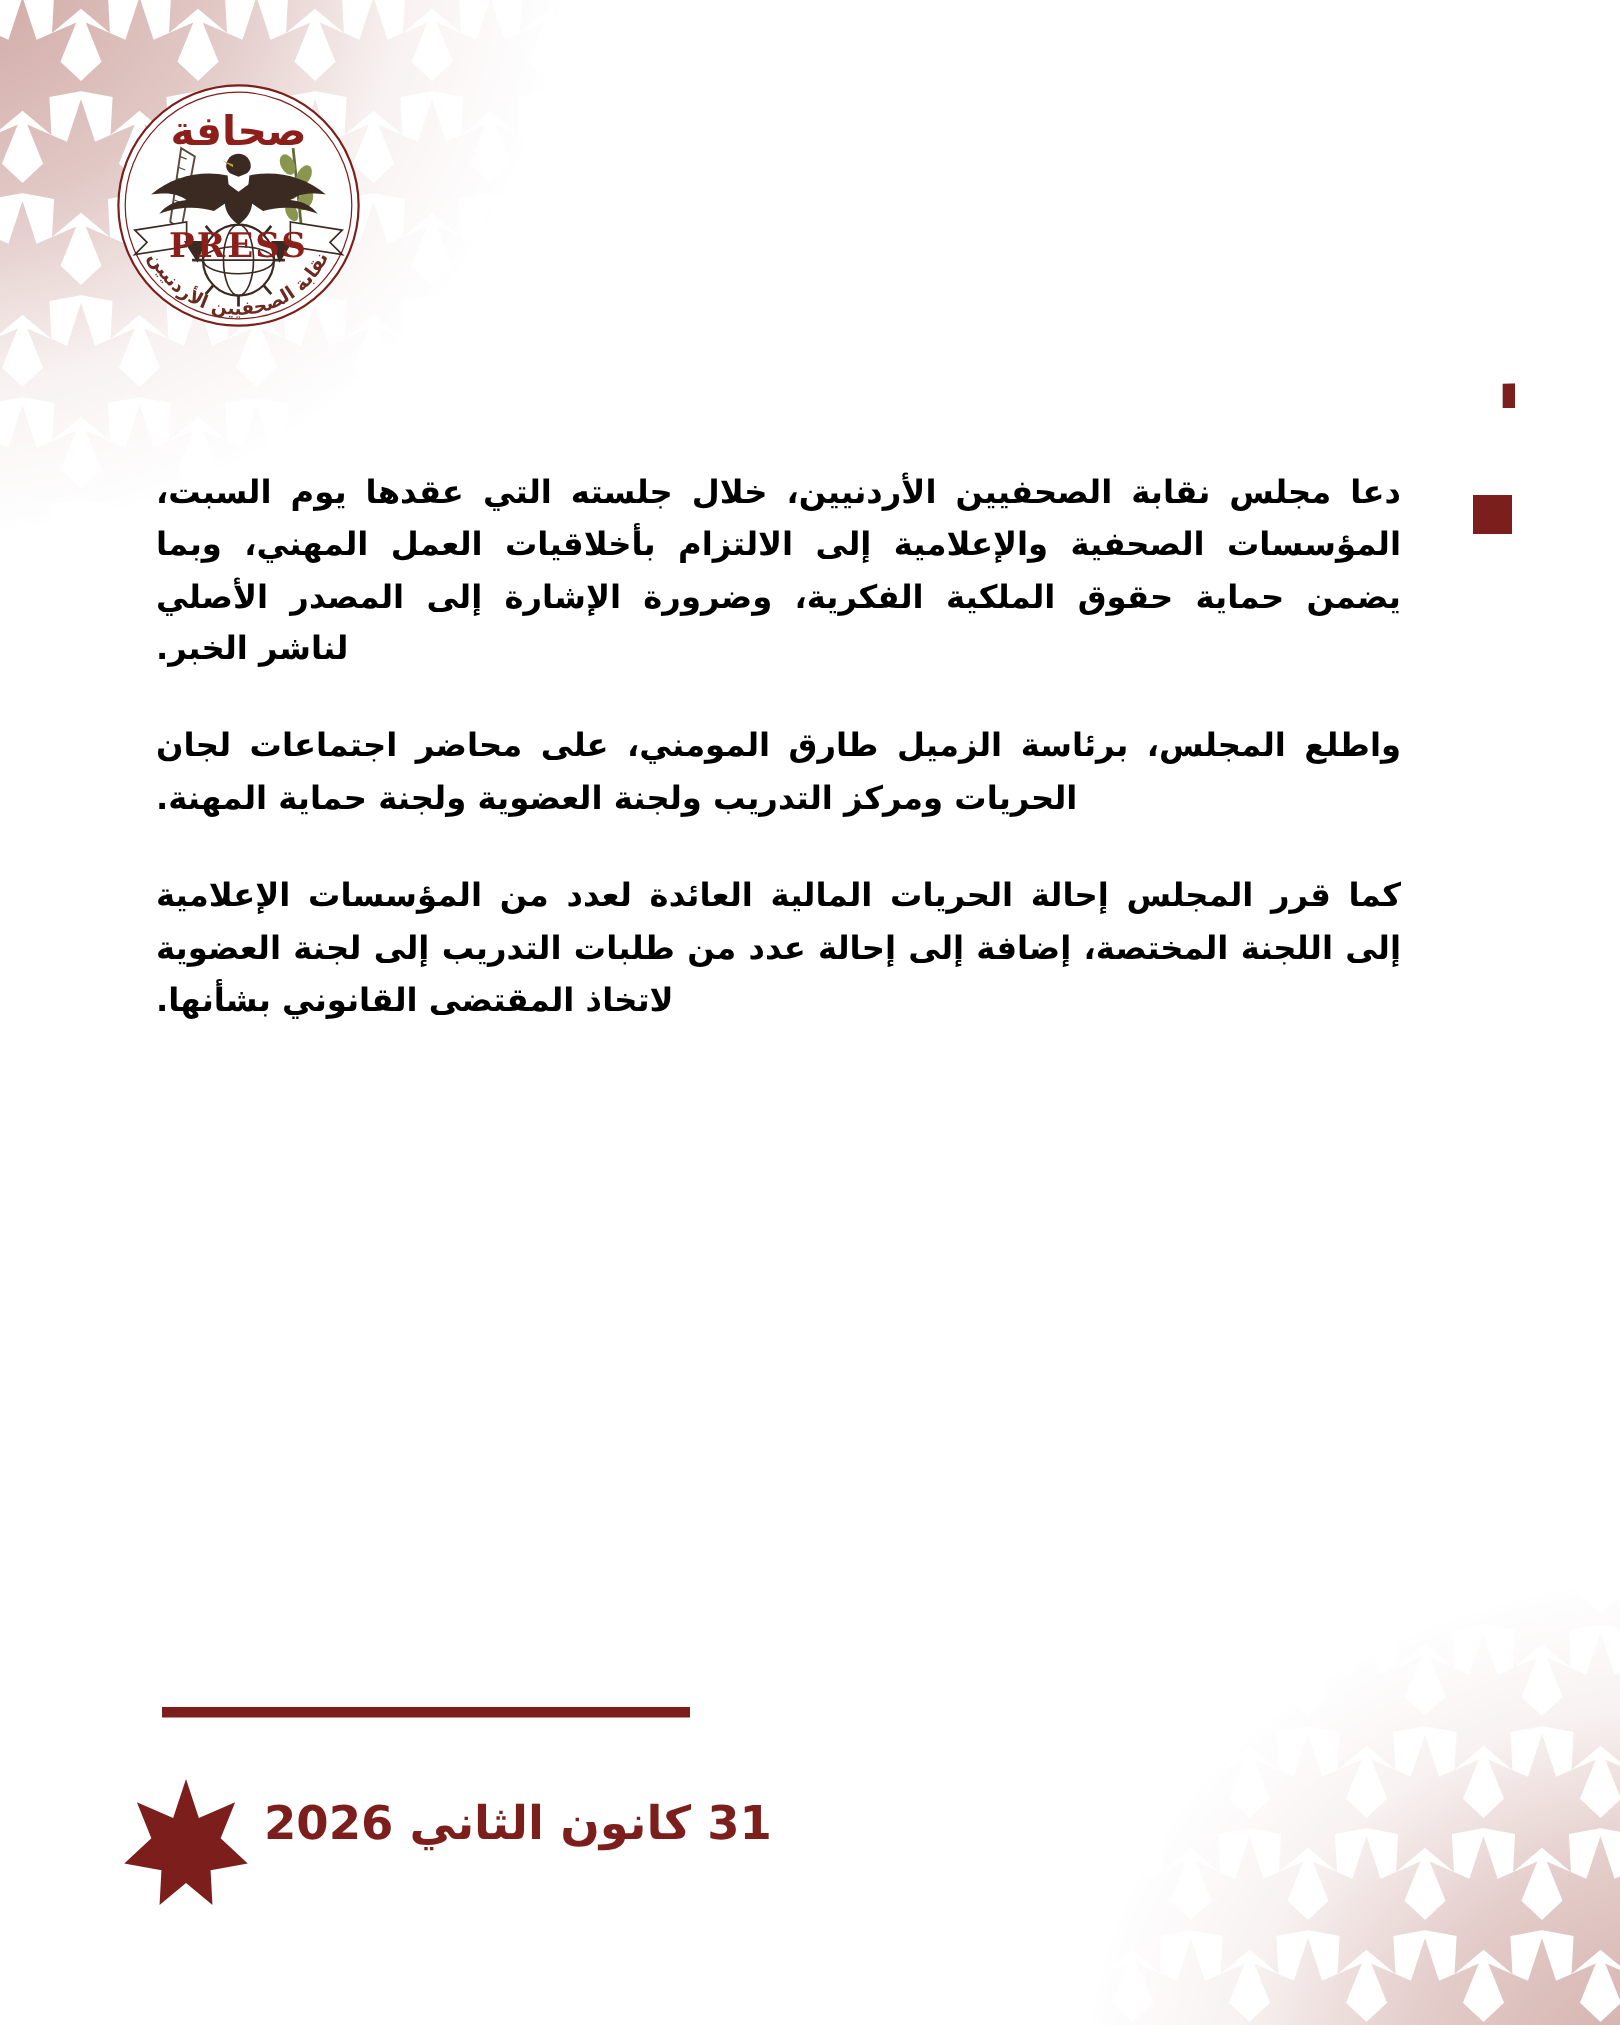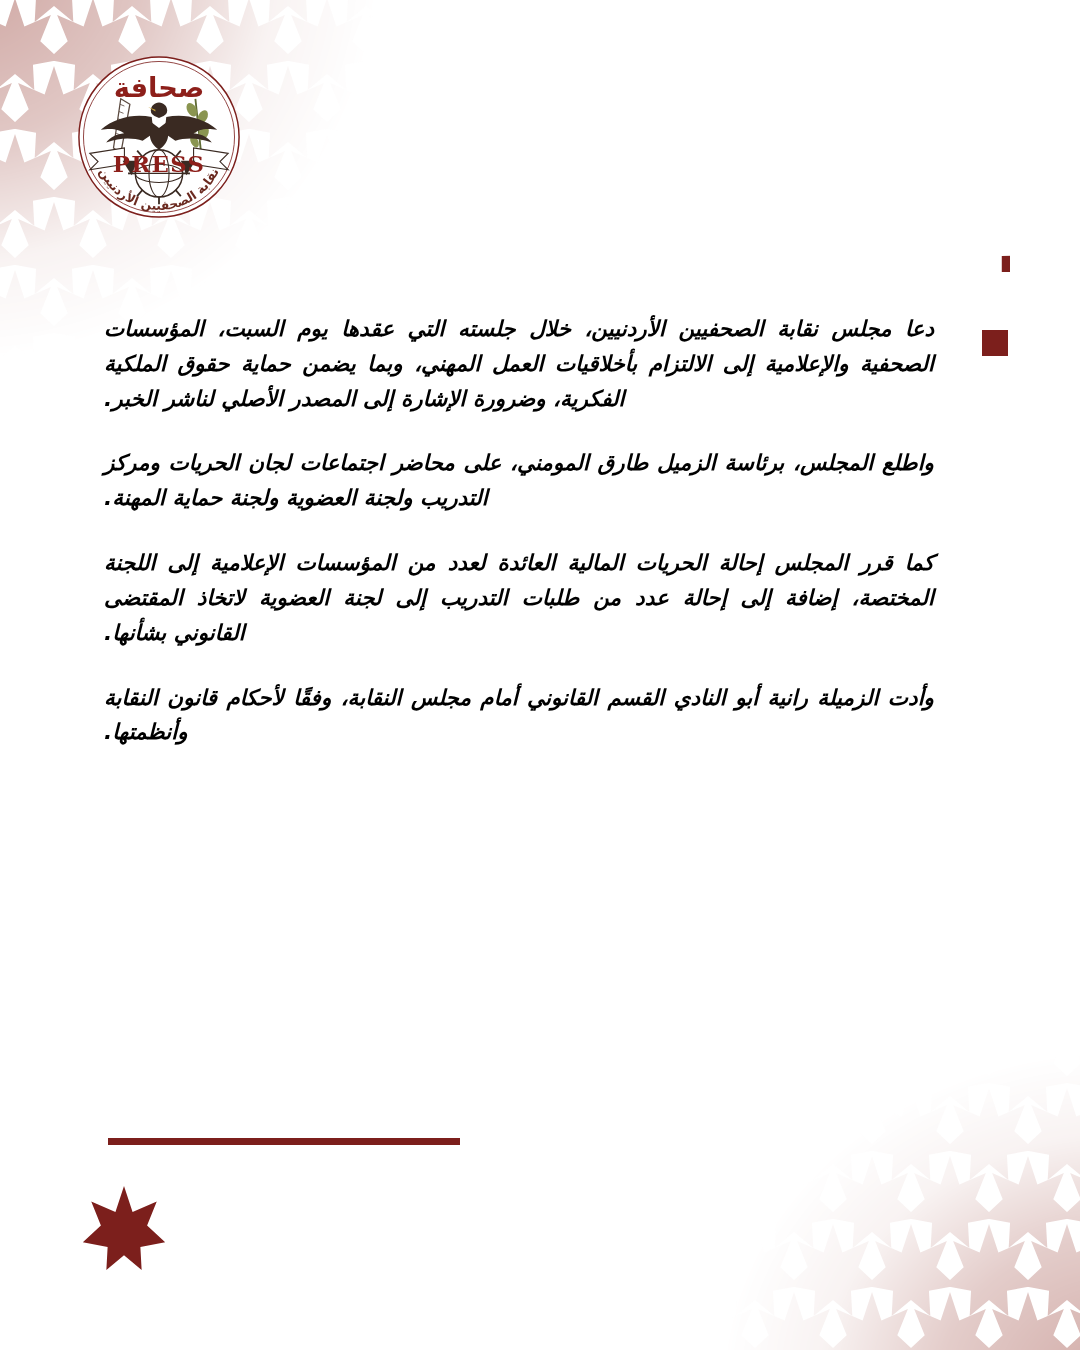--- a/index.html
+++ b/index.html
@@ -83,21 +83,20 @@
   
   #article {
     position: absolute;
     top: 312px;
     left: 104px;
     width: 830px;
     z-index: 3;
     direction: rtl;
     text-align: justify;
     text-align-last: left;
-    font-style: italic;
   }
   .para {
     color: #000000;
     font-weight: 700;
     font-size: 21.5px;
     line-height: 1.62;
     margin: 0 0 30px 0;
     letter-spacing: 0;
   }
   .para:last-child { margin-bottom: 0; }
@@ -300,19 +299,19 @@
       <text x="448" y="126" text-anchor="end" font-family="'DejaVu Sans','Liberation Sans',sans-serif" font-size="150" font-weight="700" fill="#7c1f1c">خبـــر</text>
     </svg>
   </div>
 
   <div id="bullet-marker"></div>
 
   <div id="article">
     <p class="para">دعا مجلس نقابة الصحفيين الأردنيين، خلال جلسته التي عقدها يوم السبت، المؤسسات الصحفية والإعلامية إلى الالتزام بأخلاقيات العمل المهني، وبما يضمن حماية حقوق الملكية الفكرية، وضرورة الإشارة إلى المصدر الأصلي لناشر الخبر.</p>
     <p class="para">واطلع المجلس، برئاسة الزميل طارق المومني، على محاضر اجتماعات لجان الحريات ومركز التدريب ولجنة العضوية ولجنة حماية المهنة.</p>
     <p class="para">كما قرر المجلس إحالة الحريات المالية العائدة لعدد من المؤسسات الإعلامية إلى اللجنة المختصة، إضافة إلى إحالة عدد من طلبات التدريب إلى لجنة العضوية لاتخاذ المقتضى القانوني بشأنها.</p>
-    <p class="para">وأدت الزميلة رانية أبو النادي القسم القانوني أمام مجلس النقابة، وفقًا لأحكام قانون النقابة وأنظمتها.</p>
   </div>
 
   <div id="footer-rule"></div>
   <div id="footer-star"></div>
+  <div id="footer-date">31 كانون الثاني 2026</div>
 
 </div>
 
 </body></html>

